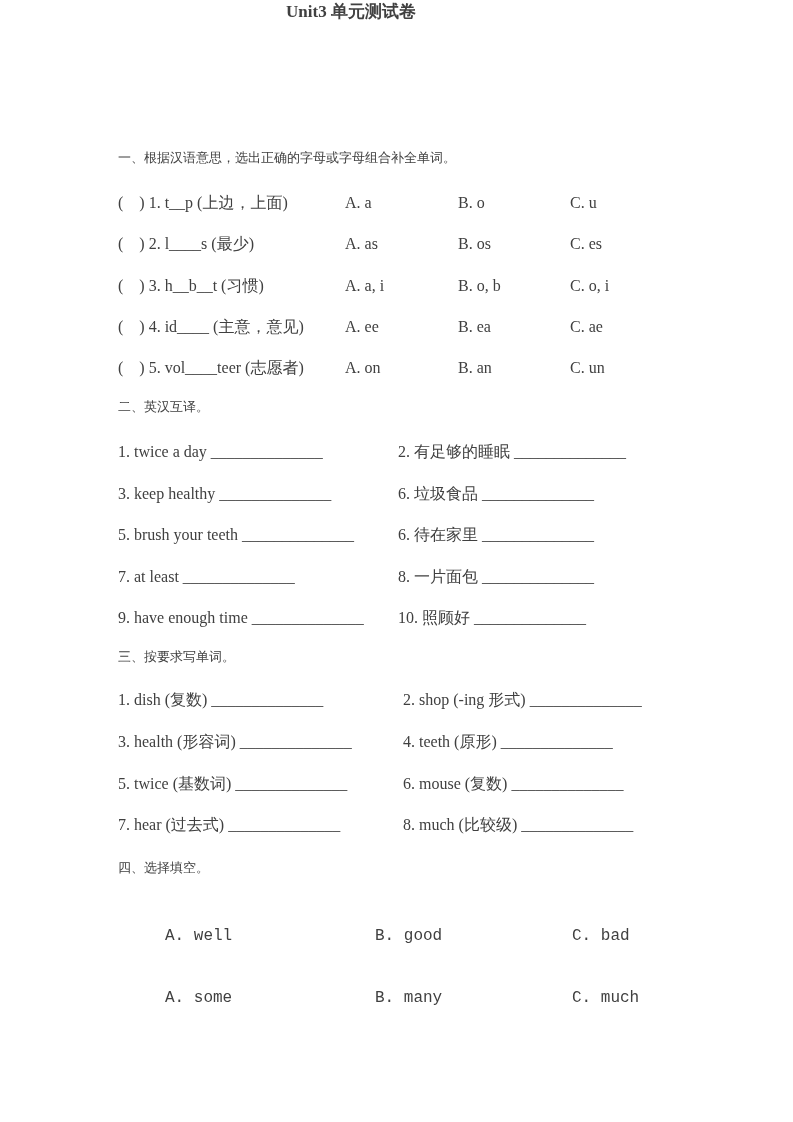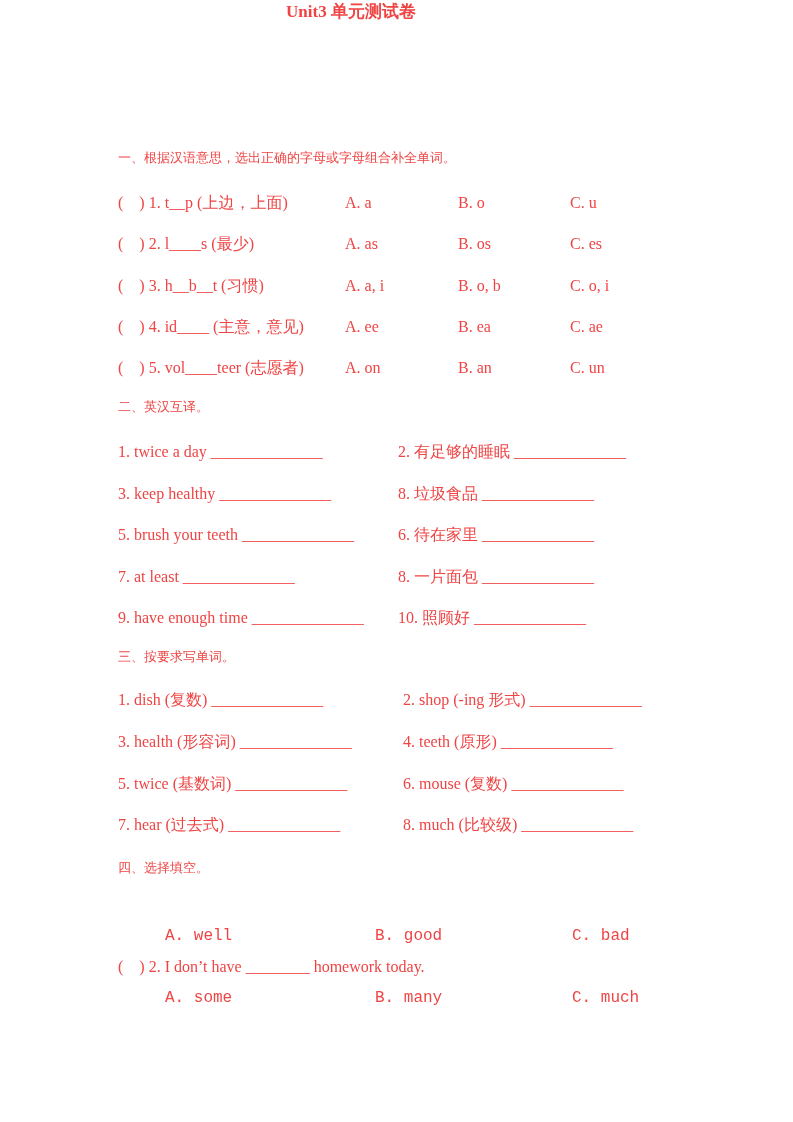--- a/index.html
+++ b/index.html
@@ -1,21 +1,21 @@
 <!DOCTYPE html>
 <html><head>
 <meta charset="utf-8">
 <style>
   html,body { margin:0; padding:0; background:#ffffff; }
   .page {
     position:relative;
     width:702px;
     height:1122px;
     background:#ffffff;
-    color:#ef4444;
+    color:#404040;
     font-family:"Liberation Serif","DejaVu Serif",serif;
     font-size:16px;
     overflow:hidden;
   }
   .line {
     position:absolute;
     left:118px;
     height:22px;
     line-height:22px;
     white-space:nowrap;
@@ -86,21 +86,21 @@
   </div>
 
   <div class="line sec-head" style="top:396px">二、英汉互译。</div>
 
   <div class="line pair-row s2" style="top:441px">
     <span class="col-left">1. twice a day ______________</span>
     <span class="col-right">2. 有足够的睡眠 ______________</span>
   </div>
   <div class="line pair-row s2" style="top:483px">
     <span class="col-left">3. keep healthy ______________</span>
-    <span class="col-right">8. 垃圾食品 ______________</span>
+    <span class="col-right">6. 垃圾食品 ______________</span>
   </div>
   <div class="line pair-row s2" style="top:524px">
     <span class="col-left">5. brush your teeth ______________</span>
     <span class="col-right">6. 待在家里 ______________</span>
   </div>
   <div class="line pair-row s2" style="top:566px">
     <span class="col-left">7. at least ______________</span>
     <span class="col-right">8. 一片面包 ______________</span>
   </div>
   <div class="line pair-row s2" style="top:607px">
@@ -128,20 +128,19 @@
   </div>
 
   <div class="line sec-head" style="top:857px">四、选择填空。</div>
 
   <div class="line s4-opts" style="top:925px">
     <span class="opt-a">A. well</span>
     <span class="opt-b">B. good</span>
     <span class="opt-c">C. bad</span>
   </div>
 
-  <div class="line" style="top:956px">(　) 2. I don’t have ________ homework today.</div>
   <div class="line s4-opts" style="top:987px">
     <span class="opt-a">A. some</span>
     <span class="opt-b">B. many</span>
     <span class="opt-c">C. much</span>
   </div>
 
 </div>
 
 </body></html>

